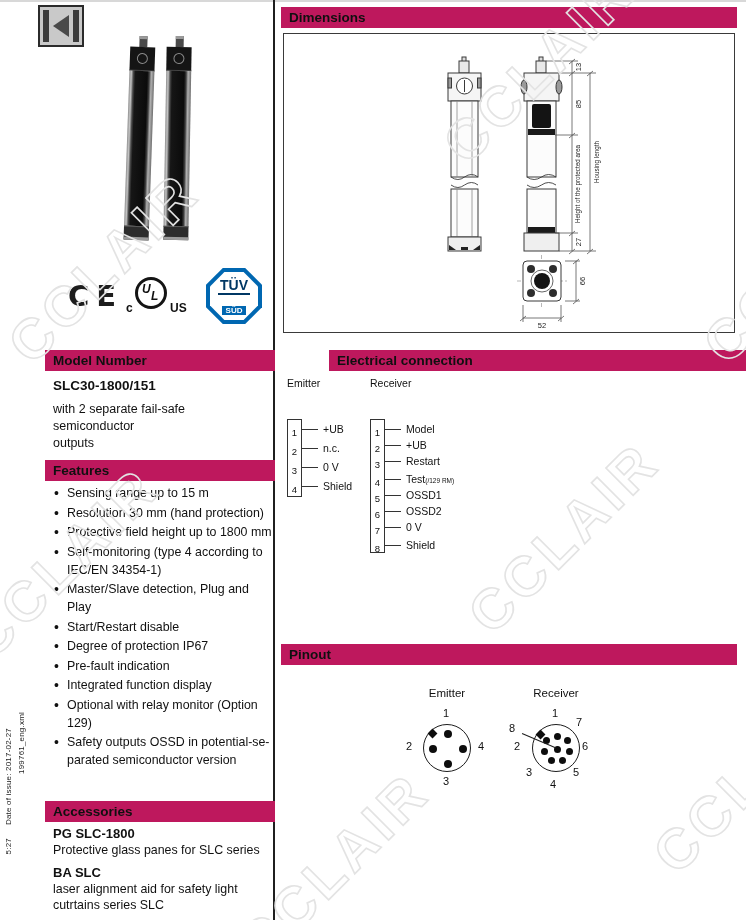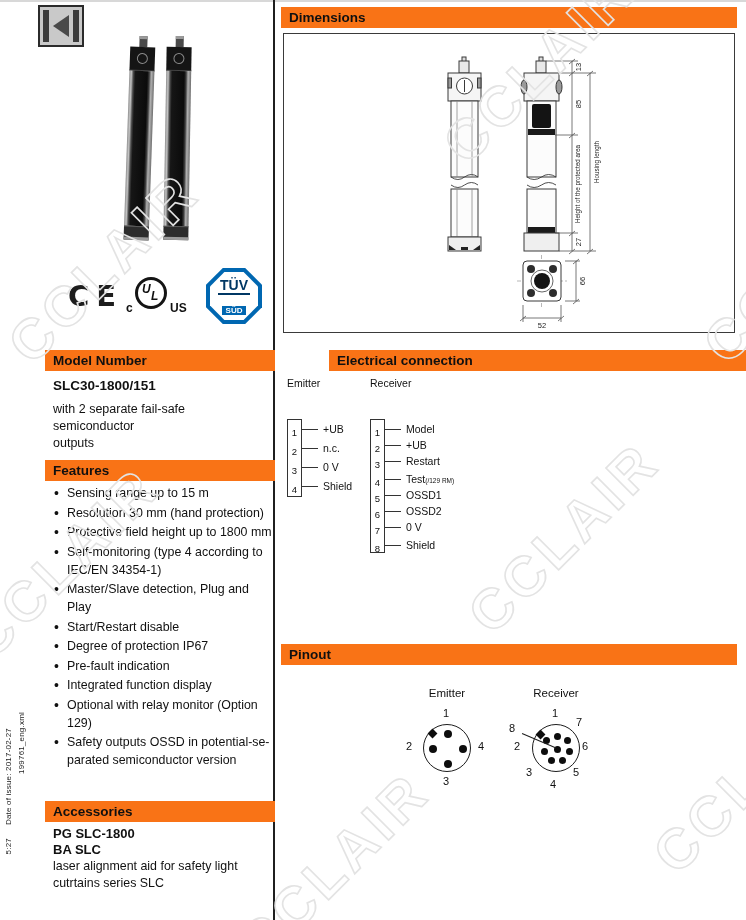--- a/index.html
+++ b/index.html
@@ -47,21 +47,21 @@
   .ul-circle .l{position:absolute;left:13px;top:9px;font-size:12px;font-weight:bold;font-style:italic;}
   .ul-us{position:absolute;left:44px;bottom:2px;font-size:12px;font-weight:bold;}
   .tuv-mark{left:206px;top:268px;width:56px;height:56px;z-index:2;}
   .oct{clip-path:polygon(30% 0,70% 0,100% 30%,100% 70%,70% 100%,30% 100%,0 70%,0 30%);}
   .tuv-outer{position:absolute;inset:0;background:#0067b1;}
   .tuv-inner{position:absolute;inset:4px;background:#ffffff;display:flex;flex-direction:column;
     align-items:center;justify-content:center;}
   .tuv-top{font-size:14px;font-weight:bold;color:#003764;border-bottom:2px solid #003764;line-height:15px;padding:0 2px;}
   .tuv-bottom{font-size:8px;font-weight:bold;color:#ffffff;background:#0067b1;padding:0 4px;margin-top:11px;}
   
-  .sec-h{position:absolute;background:#f97316;color:#101010;font-size:13.5px;font-weight:bold;
+  .sec-h{position:absolute;background:#be185d;color:#101010;font-size:13.5px;font-weight:bold;
     padding:3px 0 3px 8px;box-sizing:border-box;z-index:2;}
   .lh{left:45px;width:230px;}
   .rh{left:281px;width:456px;}
   
   .model-number{left:53px;top:378px;font-size:13.5px;font-weight:bold;z-index:2;}
   .model-desc{left:53px;top:401px;width:215px;font-size:12.5px;line-height:17px;white-space:pre-line;z-index:2;}
   .features-list{left:45px;top:484px;width:232px;margin:0;padding:0;list-style:none;z-index:2;}
   .features-list li{position:relative;padding-left:22px;font-size:12.4px;line-height:18px;
     margin-bottom:1.5px;white-space:pre-line;}
   .features-list li::before{content:"\2022";position:absolute;left:9px;top:0;font-size:14px;}
@@ -169,20 +169,21 @@
   <li>Integrated function display</li>
   <li>Optional with relay monitor (Option
 129)</li>
   <li>Safety outputs OSSD in potential-se-
 parated semiconductor version</li>
 </ul>
 
 <div class="sec-h lh" style="top:801px;">Accessories</div>
 <div class="abs acc-wrap">
   <div class="acc-name">PG SLC-1800</div>
+  <div class="acc-desc">Protective glass panes for SLC series</div>
   <div class="acc-name">BA SLC</div>
   <div class="acc-desc">laser alignment aid for safety light
 cutrtains series SLC</div>
 </div>
 
 <div class="abs divider"></div>
 
 <div class="sec-h rh" style="top:7px;">Dimensions</div>
 
 <div class="abs dim-box">

